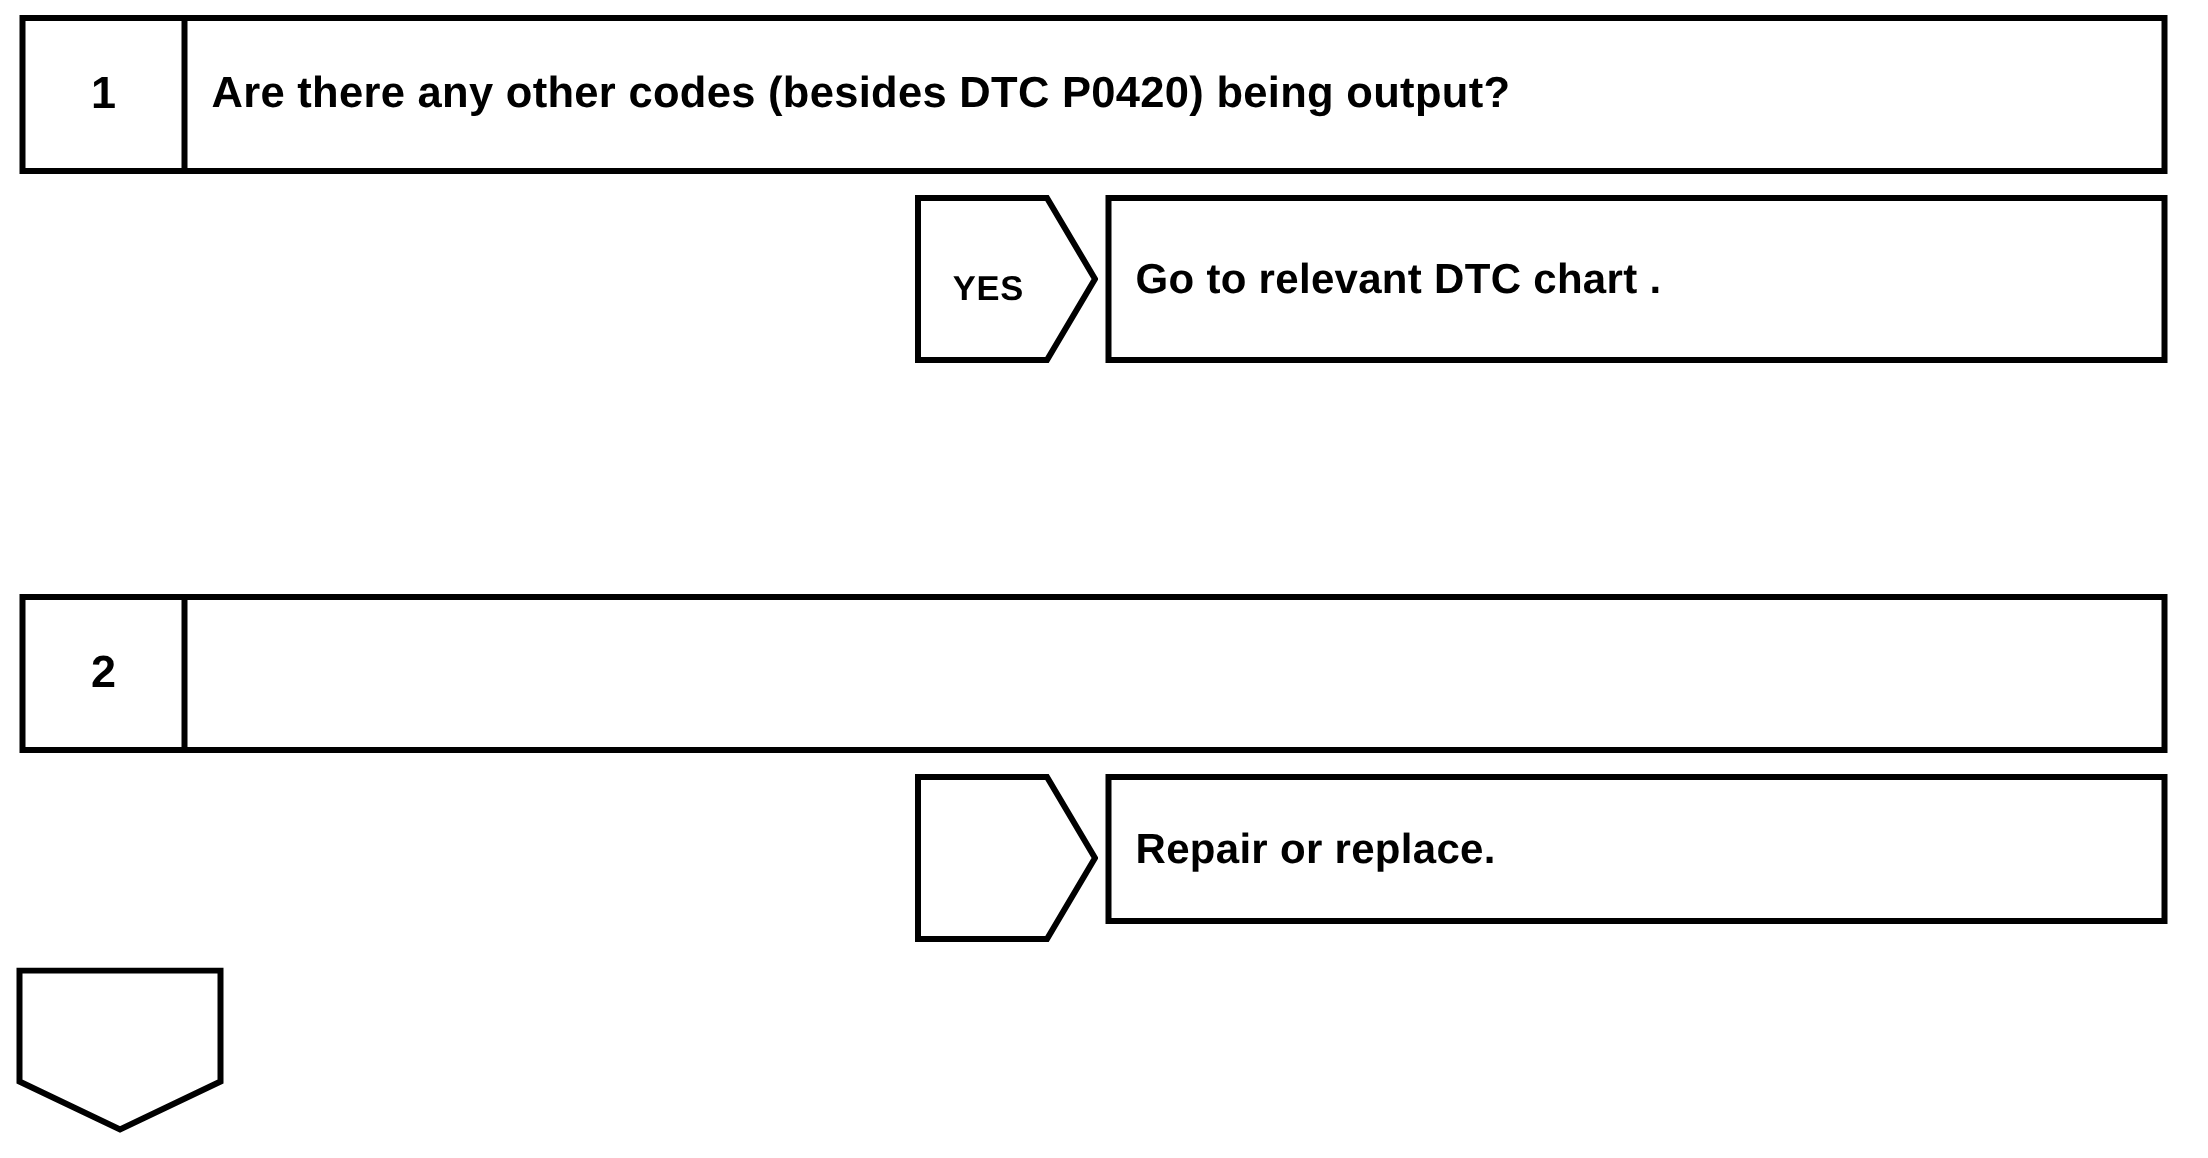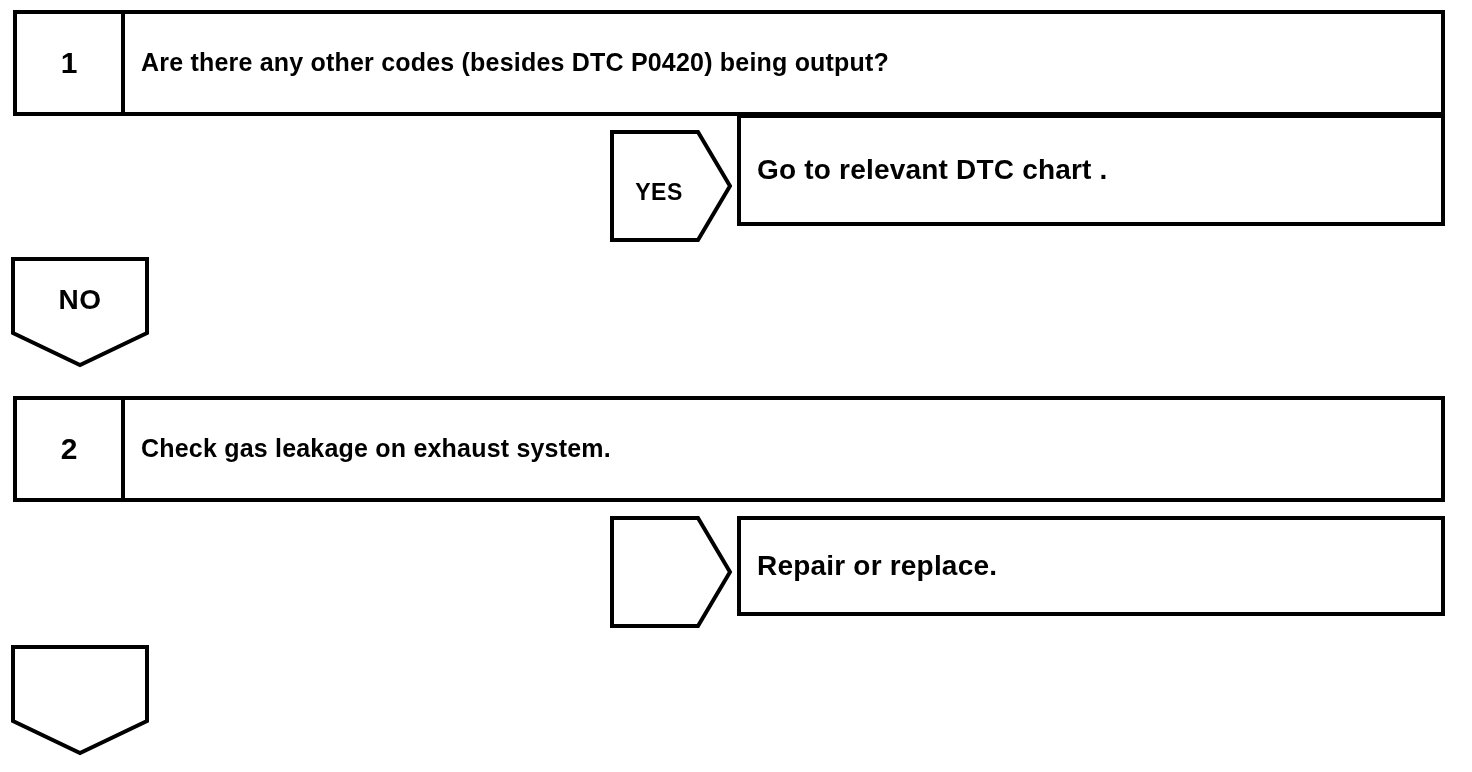--- a/index.html
+++ b/index.html
@@ -46,21 +46,21 @@
     letter-spacing: 0px;
   }
   .step-text-cell {
     box-sizing: border-box;
     flex: 1 1 auto;
     display: flex;
     align-items: center;
     padding-left: 16px;
   }
   .step-text {
-    font-size: 25px;
+    font-size: 29px;
     font-weight: bold;
     line-height: 1.1;
     letter-spacing: 0.2px;
     white-space: nowrap;
     text-align: right;
   }
 
   
   .branch-right {
     position: absolute;
@@ -145,37 +145,28 @@
     </div>
   </div>
 
   <div class="branch-right" style="left:610px; top:130px;">
     <svg width="122" height="112" viewBox="0 0 122 112">
       <polygon points="2,2 88,2 120,56 88,110 2,110" fill="#ffffff" stroke="#000000" stroke-width="4" stroke-linejoin="miter"></polygon>
     </svg>
     <span class="branch-right-label">YES</span>
   </div>
 
-  <div class="result-box" style="left:737px; top:114px; width:708px; height:112px;">
+  <div class="result-box" style="left:737px; top:130px; width:708px; height:112px;">
     <span class="result-text">Go to relevant DTC chart .</span>
   </div>
 
-  <div class="branch-down" style="left:10px; top:257px;">
-    <svg width="140" height="112" viewBox="0 0 140 112">
-      <polygon points="3,2 137,2 137,76 70,108 3,76" fill="#ffffff" stroke="#000000" stroke-width="4" stroke-linejoin="miter"></polygon>
-    </svg>
-    <span class="branch-down-label">NO</span>
-  </div>
 
   <div class="step-row" style="left:13px; top:396px; width:1432px; height:106px;">
     <div class="step-number-cell">
       <span class="step-number-text">2</span>
-    </div>
-    <div class="step-text-cell">
-      <span class="step-text">Check gas leakage on exhaust system.</span>
     </div>
   </div>
 
   <div class="branch-right" style="left:610px; top:516px;">
     <svg width="122" height="112" viewBox="0 0 122 112">
       <polygon points="2,2 88,2 120,56 88,110 2,110" fill="#ffffff" stroke="#000000" stroke-width="4" stroke-linejoin="miter"></polygon>
     </svg>
   </div>
 
   <div class="result-box" style="left:737px; top:516px; width:708px; height:100px;">

